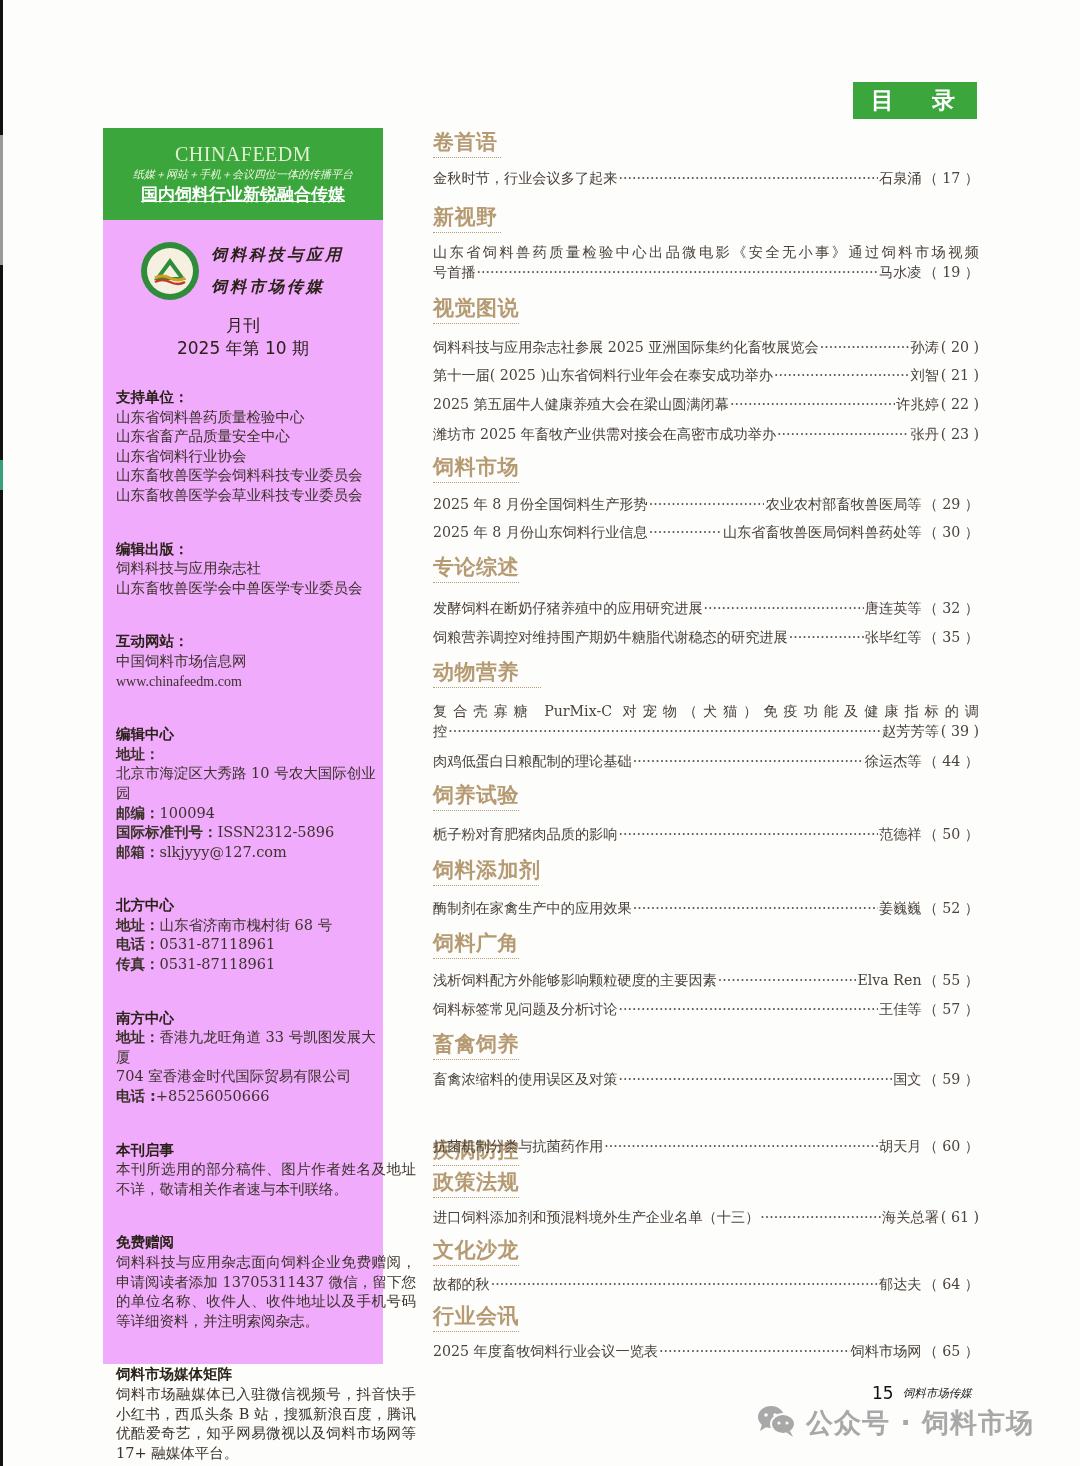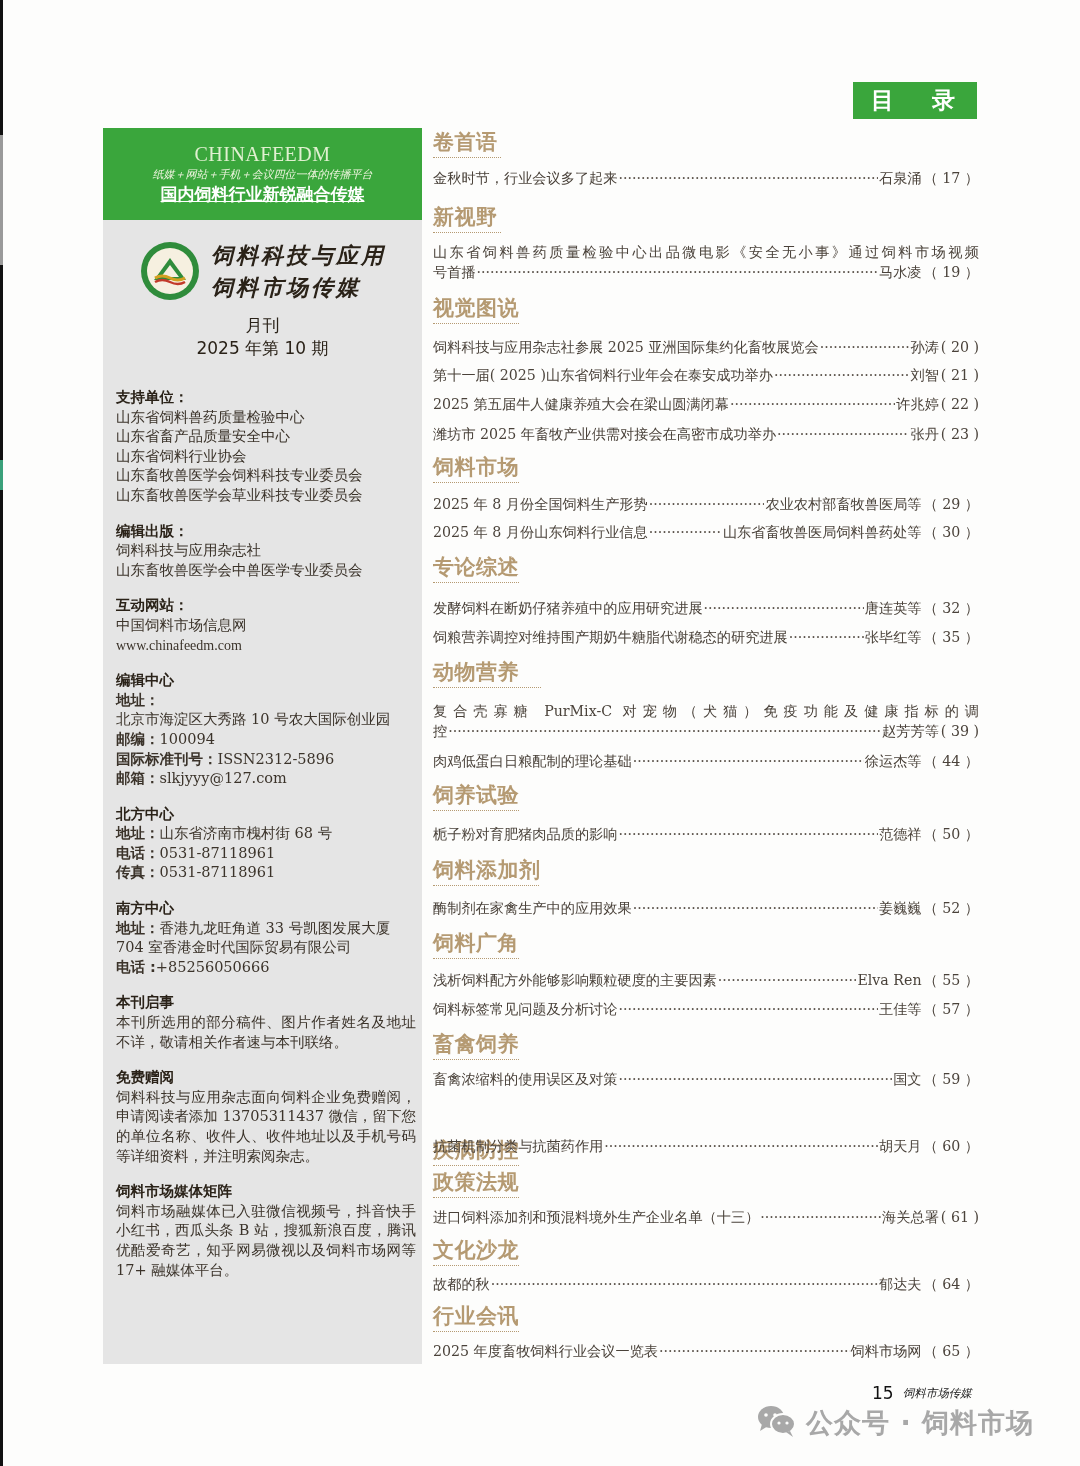--- a/index.html
+++ b/index.html
@@ -4,35 +4,35 @@
 <style>
   * { margin: 0; padding: 0; box-sizing: border-box; }
   html, body { width: 1080px; height: 1466px; background: #fdfdfc; overflow: hidden; }
   body { position: relative; font-family: "DejaVu Serif", "Liberation Serif", serif; color: #3a3530; }
 
   .edge-strip { position: absolute; left: 0; top: 0; width: 3px; height: 1466px; background: #111; }
   .edge-strip .seg-gray { position: absolute; left: 0; top: 135px; width: 3px; height: 130px; background: #9a9a9a; }
   .edge-strip .seg-green { position: absolute; left: 0; top: 460px; width: 3px; height: 30px; background: #3aa07a; }
 
   
-  .sidebar { position: absolute; left: 103px; top: 128px; width: 319px; height: 1236px; background: #e5e5e5; }
+  .sidebar { position: absolute; left: 103px; top: 128px; width: 280px; height: 1236px; background: #f0abfc; }
   .banner { height: 92px; background: #3aa63c; text-align: center; padding-top: 15px; color: #fff; }
   .banner .brand { font-family: "Liberation Serif", serif; font-size: 20px; color: #e0f0d0; letter-spacing: 0.5px; line-height: 22px; }
   .banner .tagline { font-family: "DejaVu Sans", sans-serif; font-size: 11px; color: #f0f5e0; font-style: italic; line-height: 18px; margin-top: 1px; }
   .banner .slogan { font-family: "DejaVu Sans", sans-serif; font-size: 17px; font-weight: bold; color: #fff; line-height: 20px; text-decoration: underline; }
 
   .logo-row { display: flex; align-items: center; padding: 16px 0 0 38px; height: 86px; }
   .logo { width: 58px; height: 58px; border-radius: 50%; background: #2f8c3b; display: flex; align-items: center; justify-content: center; flex-shrink: 0; }
   .logo-inner { width: 46px; height: 46px; border-radius: 50%; background: #f6f0e0; display: flex; align-items: center; justify-content: center; }
   .logo-titles { margin-left: 12px; }
-  .logo-titles div { font-family: "DejaVu Serif", serif; font-size: 22px; font-weight: bold; font-style: italic; color: #2a2218; letter-spacing: 3px; line-height: 32px; }
+  .logo-titles div { font-family: "DejaVu Serif", serif; font-size: 16px; font-weight: bold; font-style: italic; color: #2a2218; letter-spacing: 3px; line-height: 32px; }
 
   .issue { text-align: center; font-family: "DejaVu Sans", sans-serif; font-size: 17px; color: #2a2218; line-height: 23px; margin-top: 8px; }
 
-  .info-block { padding-left: 13px; margin-top: 16px; font-size: 14.5px; line-height: 19.6px; color: #3b332a; }
+  .info-block { padding-left: 13px; margin-top: 34px; font-size: 14.5px; line-height: 19.6px; color: #3b332a; }
   .info-block:first-of-type { margin-top: 0; }
   .info-block .h { font-family: "DejaVu Sans", sans-serif; font-weight: bold; font-size: 14.5px; color: #2a2218; }
   .info-block .url { font-family: "Liberation Serif", serif; font-size: 14px; }
   .info-block .kv b { font-family: "DejaVu Sans", sans-serif; font-weight: bold; }
   .info-block .para { width: 300px; text-align: justify; }
 
   
   .toc-title { position: absolute; left: 853px; top: 82px; width: 124px; height: 37px; background: #3aa63c; display: flex; justify-content: space-between; align-items: center; padding: 0 22px 0 18px; }
   .toc-title span { font-family: "DejaVu Sans", sans-serif; color: #fff; font-size: 23px; font-weight: bold; }
 

